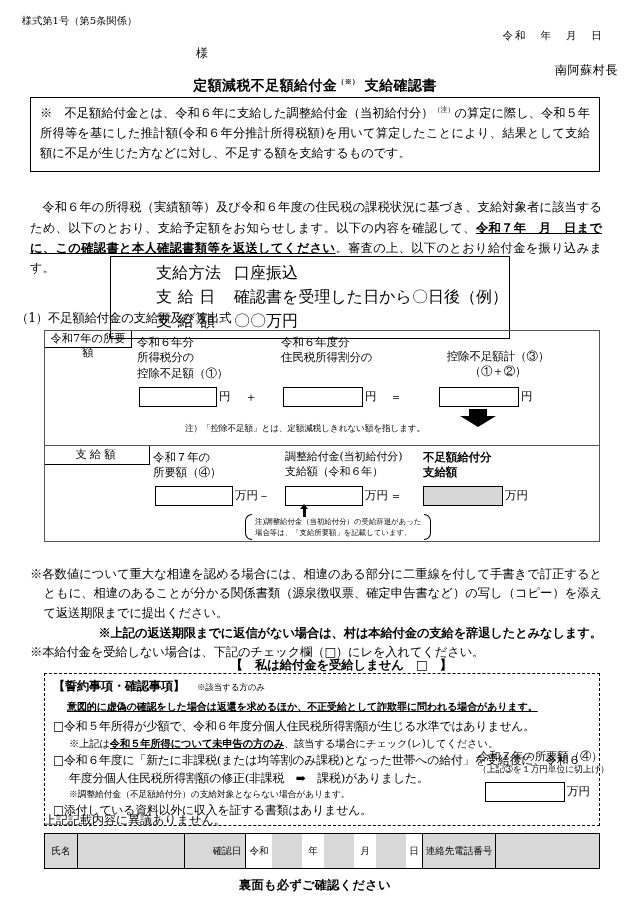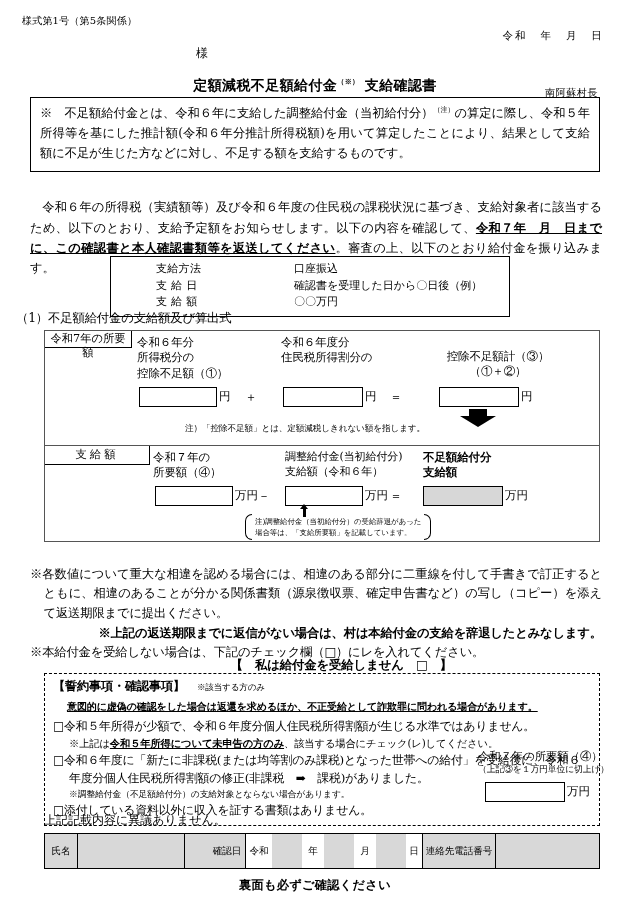--- a/index.html
+++ b/index.html
@@ -39,25 +39,24 @@
     letter-spacing: 2.2px;
   }
   .addressee {
     position: absolute;
     left: 196px;
     top: 45px;
     font-size: 12px;
   }
   .issuer {
     position: absolute;
-    right: 32px;
+    right: 12px;
     top: 62px;
-    font-size: 10px;
+    font-size: 12px;
     letter-spacing: 0.6px;
-    margin-top: 24px;
   }
   .doc-title {
     position: absolute;
     left: 0;
     right: 0;
     top: 77px;
     text-align: center;
     font-size: 14px;
     font-weight: bold;
     letter-spacing: 0.4px;
@@ -135,31 +134,30 @@
     position: absolute;
     left: 110px;
     top: 256px;
     width: 400px;
     box-sizing: border-box;
     border: 1px solid #000;
     padding: 4px 0 5px 0;
   }
   .pay-row {
     display: flex;
-    font-size: 11px;
+    font-size: 16px;
     line-height: 1.5;
     padding-left: 45px;
-    gap: 21px;
   }
   .pay-label {
     width: 78px;
     flex: 0 0 78px;
     letter-spacing: 0.3px;
   }
-  .pay-val { flex: 1; margin-left: 39px; }
+  .pay-val { flex: 1; }
 
   
   .sec-head {
     position: absolute;
     left: 16px;
     top: 310px;
     font-size: 12.4px;
     letter-spacing: -0.2px;
   }
 

